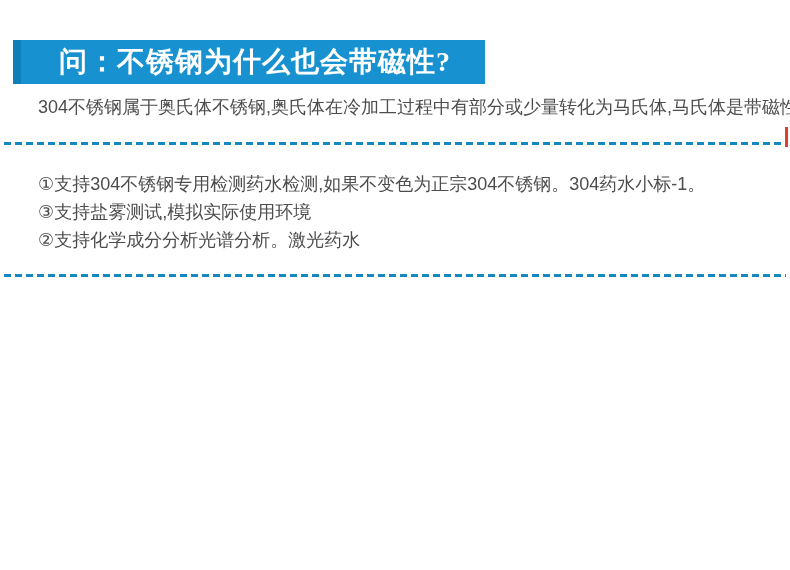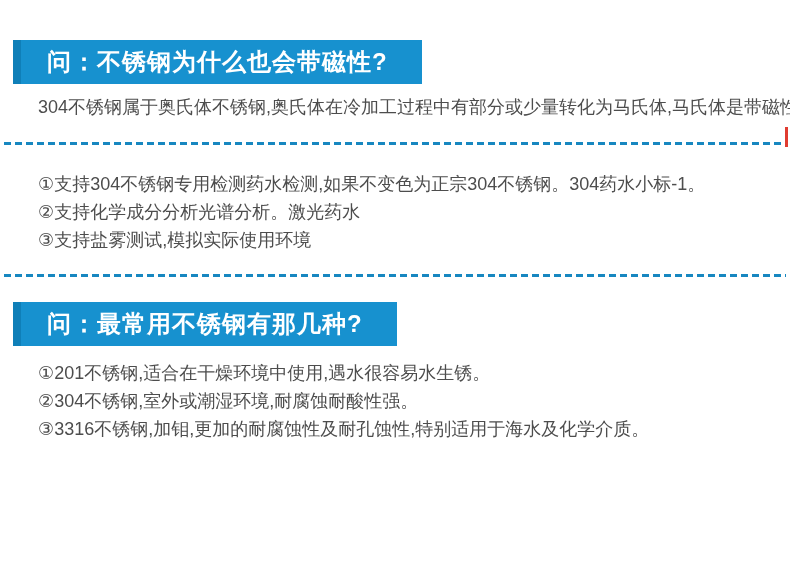--- a/index.html
+++ b/index.html
@@ -25,26 +25,27 @@
     position: relative;
   }
   .banner {
     display: inline-block;
     margin-left: 13px;
     height: 44px;
     line-height: 44px;
     background: var(--banner-blue, #1791cf);
     border-left: 8px solid var(--banner-blue-dark, #0f7fb8);
     color: #ffffff;
-    font-size: 24px;
+    font-size: 28px;
     font-weight: bold;
     letter-spacing: 1px;
-    padding: 0 34px 0 26px;
+    padding: 0 34px 0 38px;
     box-sizing: border-box;
     white-space: nowrap;
+    font-family: Liberation Serif, serif;
   }
   .answer {
     margin: 9px 14px 0 38px;
     color: var(--body-text, #4d4d4d);
     font-size: 18px;
     line-height: 29px;
   }
   .answer-2, .answer-3 {
     margin-top: 13px;
     line-height: 28px;
@@ -79,29 +80,21 @@
       <div>304不锈钢属于奥氏体不锈钢,奥氏体在冷加工过程中有部分或少量转化为马氏体,马氏体是带磁性的</div>
     </div>
     <div class="red-marker"></div>
   </div>
 
   <div class="divider"></div>
 
   <div class="section">
     <div class="answer answer-2">
       <div>①支持304不锈钢专用检测药水检测,如果不变色为正宗304不锈钢。304药水小标-1。</div>
+      <div>③支持盐雾测试,模拟实际使用环境</div>
       <div>②支持化学成分分析光谱分析。激光药水</div>
-      <div>③支持盐雾测试,模拟实际使用环境</div>
     </div>
   </div>
 
   <div class="divider"></div>
 
-  <div class="section">
-    <div class="banner">问：最常用不锈钢有那几种?</div>
-    <div class="answer answer-3">
-      <div>①201不锈钢,适合在干燥环境中使用,遇水很容易水生锈。</div>
-      <div>②304不锈钢,室外或潮湿环境,耐腐蚀耐酸性强。</div>
-      <div>③3316不锈钢,加钼,更加的耐腐蚀性及耐孔蚀性,特别适用于海水及化学介质。</div>
-    </div>
-  </div>
 
 </div>
 
 </body></html>

